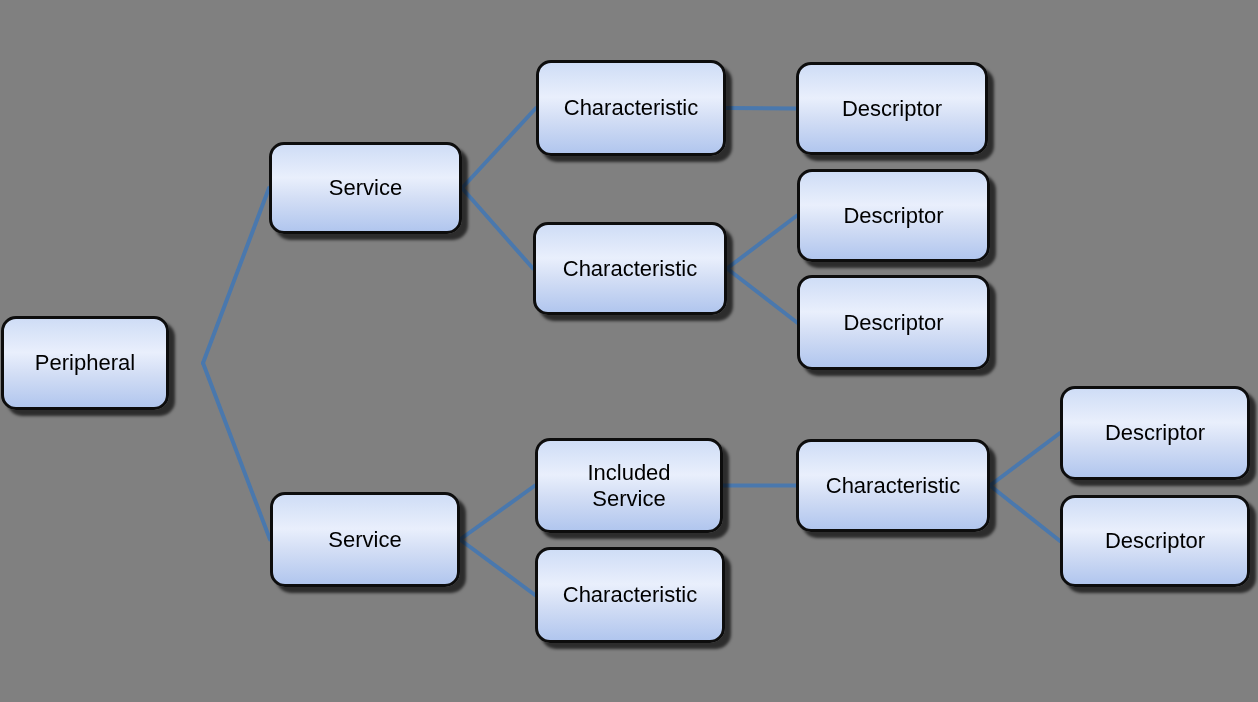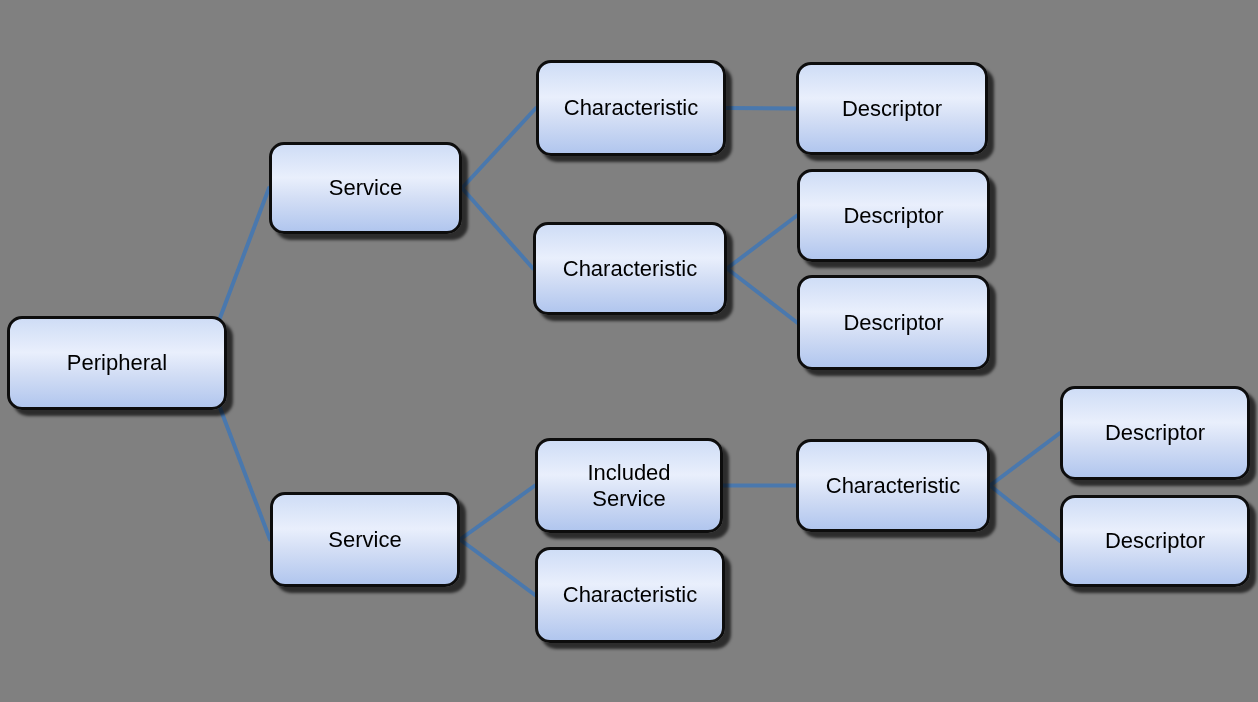--- a/index.html
+++ b/index.html
@@ -63,21 +63,21 @@
       <line x1="462" y1="188" x2="533" y2="268.5" stroke="#4a78ad" stroke-width="4" stroke-linecap="round"></line>
       <line x1="726" y1="108" x2="796" y2="108.5" stroke="#4a78ad" stroke-width="4" stroke-linecap="round"></line>
       <line x1="727" y1="268.5" x2="797" y2="215.5" stroke="#4a78ad" stroke-width="4" stroke-linecap="round"></line>
       <line x1="727" y1="268.5" x2="797" y2="322.5" stroke="#4a78ad" stroke-width="4" stroke-linecap="round"></line>
       <line x1="460" y1="539.5" x2="535" y2="485.5" stroke="#4a78ad" stroke-width="4" stroke-linecap="round"></line>
       <line x1="460" y1="539.5" x2="535" y2="595" stroke="#4a78ad" stroke-width="4" stroke-linecap="round"></line>
       <line x1="723" y1="485.5" x2="796" y2="485.5" stroke="#4a78ad" stroke-width="4" stroke-linecap="round"></line>
       <line x1="990" y1="485.5" x2="1060" y2="433" stroke="#4a78ad" stroke-width="4" stroke-linecap="round"></line>
       <line x1="990" y1="485.5" x2="1060" y2="541" stroke="#4a78ad" stroke-width="4" stroke-linecap="round"></line>
     </svg>
-<div class="node" style="left: 7px; top: 316px; width: 220px; height: 94px;">
+<div class="node" style="left: 1px; top: 316px; width: 168px; height: 94px;">
       <span class="node-label">Peripheral</span>
     </div>
     <div class="node" style="left: 269px; top: 142px; width: 193px; height: 92px;">
       <span class="node-label">Service</span>
     </div>
     <div class="node" style="left: 536px; top: 60px; width: 190px; height: 96px;">
       <span class="node-label">Characteristic</span>
     </div>
     <div class="node" style="left: 796px; top: 62px; width: 192px; height: 93px;">
       <span class="node-label">Descriptor</span>

